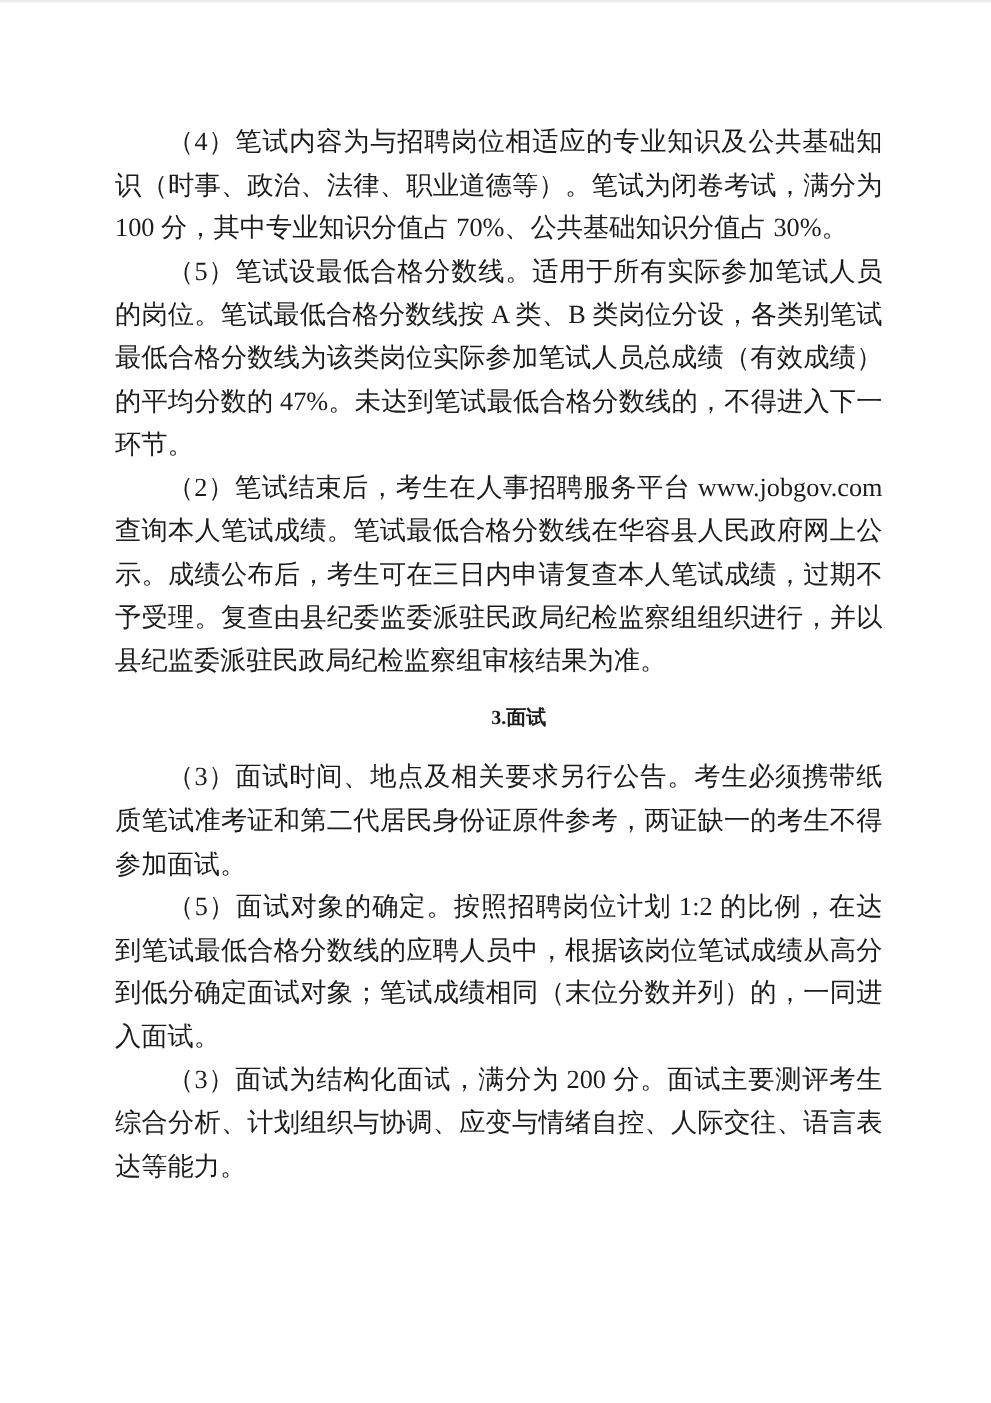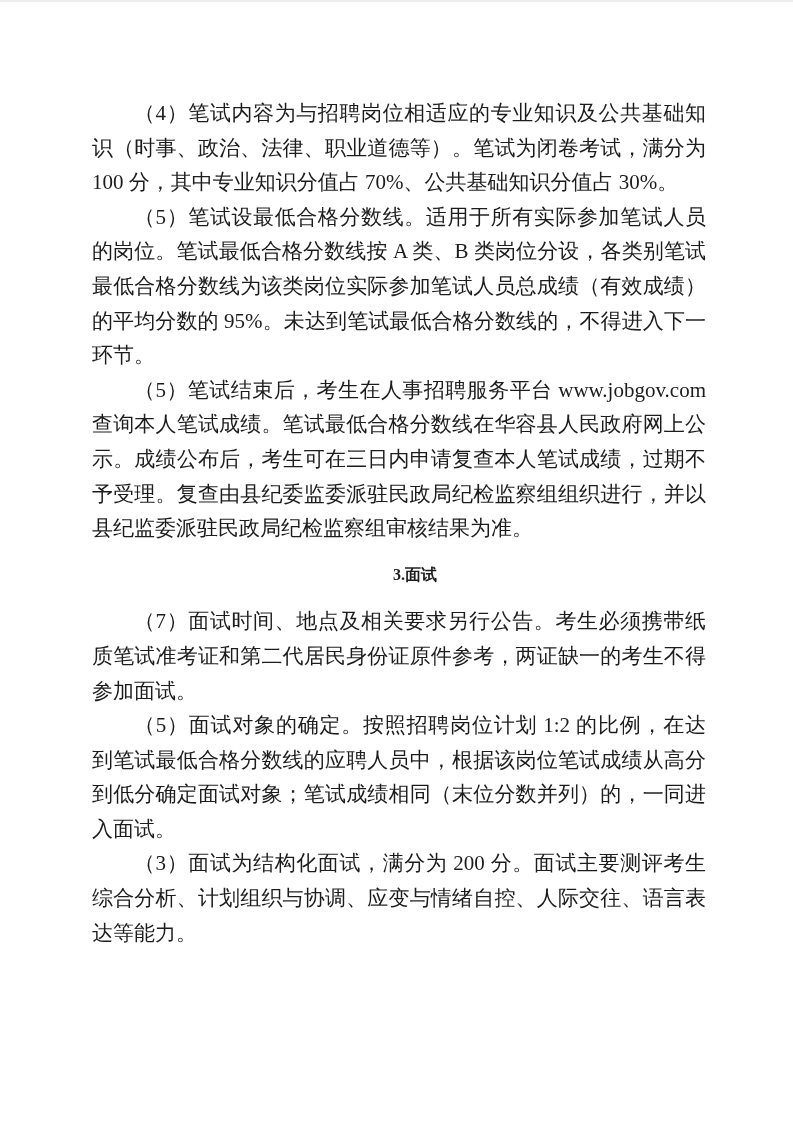--- a/index.html
+++ b/index.html
@@ -50,20 +50,20 @@
     text-align: center;
   }
 </style>
 </head>
 <body>
 
 <div class="page">
   <div class="scan-edge"></div>
   <div class="content">
     <p class="para">（4）笔试内容为与招聘岗位相适应的专业知识及公共基础知识（时事、政治、法律、职业道德等）。笔试为闭卷考试，满分为 100 分，其中专业知识分值占 70%、公共基础知识分值占 30%。</p>
-    <p class="para">（5）笔试设最低合格分数线。适用于所有实际参加笔试人员的岗位。笔试最低合格分数线按 A 类、B 类岗位分设，各类别笔试最低合格分数线为该类岗位实际参加笔试人员总成绩（有效成绩）的平均分数的 95%。未达到笔试最低合格分数线的，不得进入下一环节。</p>
-    <p class="para">（5）笔试结束后，考生在人事招聘服务平台 www.jobgov.com 查询本人笔试成绩。笔试最低合格分数线在华容县人民政府网上公示。成绩公布后，考生可在三日内申请复查本人笔试成绩，过期不予受理。复查由县纪委监委派驻民政局纪检监察组组织进行，并以县纪监委派驻民政局纪检监察组审核结果为准。</p>
+    <p class="para">（5）笔试设最低合格分数线。适用于所有实际参加笔试人员的岗位。笔试最低合格分数线按 A 类、B 类岗位分设，各类别笔试最低合格分数线为该类岗位实际参加笔试人员总成绩（有效成绩）的平均分数的 47%。未达到笔试最低合格分数线的，不得进入下一环节。</p>
+    <p class="para">（2）笔试结束后，考生在人事招聘服务平台 www.jobgov.com 查询本人笔试成绩。笔试最低合格分数线在华容县人民政府网上公示。成绩公布后，考生可在三日内申请复查本人笔试成绩，过期不予受理。复查由县纪委监委派驻民政局纪检监察组组织进行，并以县纪监委派驻民政局纪检监察组审核结果为准。</p>
     <h3 class="heading">3.面试</h3>
-    <p class="para">（7）面试时间、地点及相关要求另行公告。考生必须携带纸质笔试准考证和第二代居民身份证原件参考，两证缺一的考生不得参加面试。</p>
+    <p class="para">（3）面试时间、地点及相关要求另行公告。考生必须携带纸质笔试准考证和第二代居民身份证原件参考，两证缺一的考生不得参加面试。</p>
     <p class="para">（5）面试对象的确定。按照招聘岗位计划 1:2 的比例，在达到笔试最低合格分数线的应聘人员中，根据该岗位笔试成绩从高分到低分确定面试对象；笔试成绩相同（末位分数并列）的，一同进入面试。</p>
     <p class="para">（3）面试为结构化面试，满分为 200 分。面试主要测评考生综合分析、计划组织与协调、应变与情绪自控、人际交往、语言表达等能力。</p>
   </div>
 </div>
 
 </body></html>

